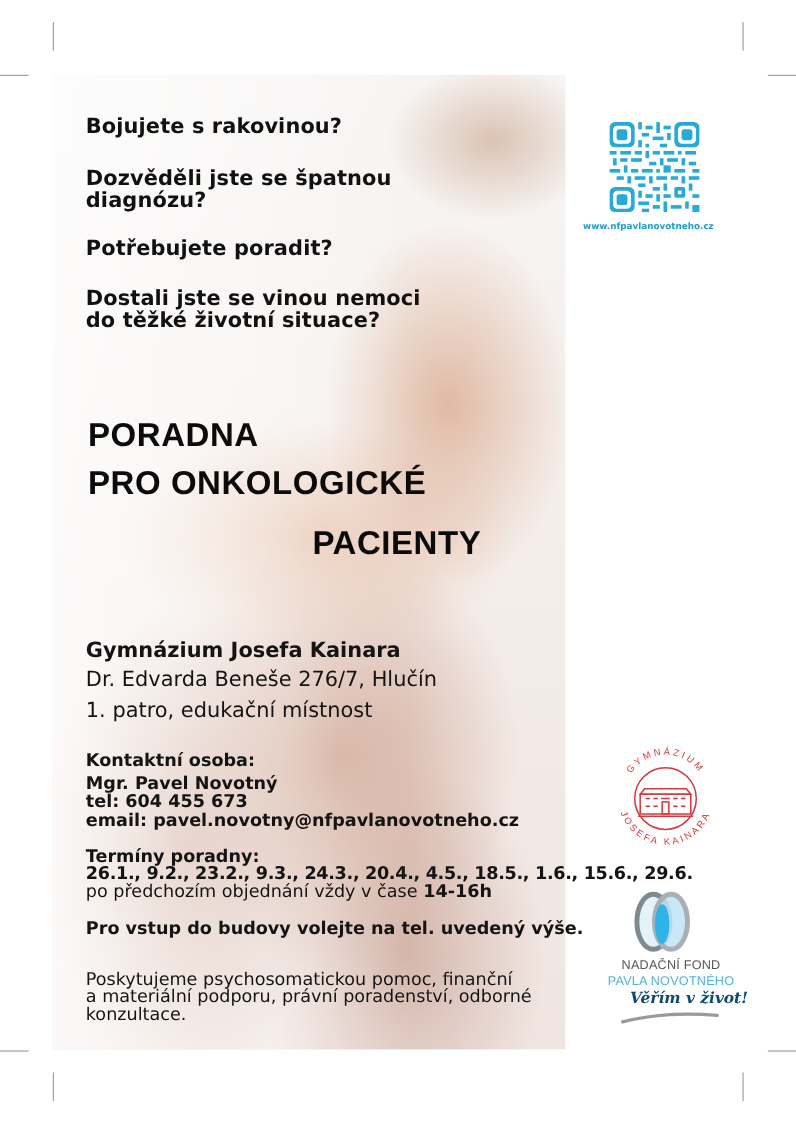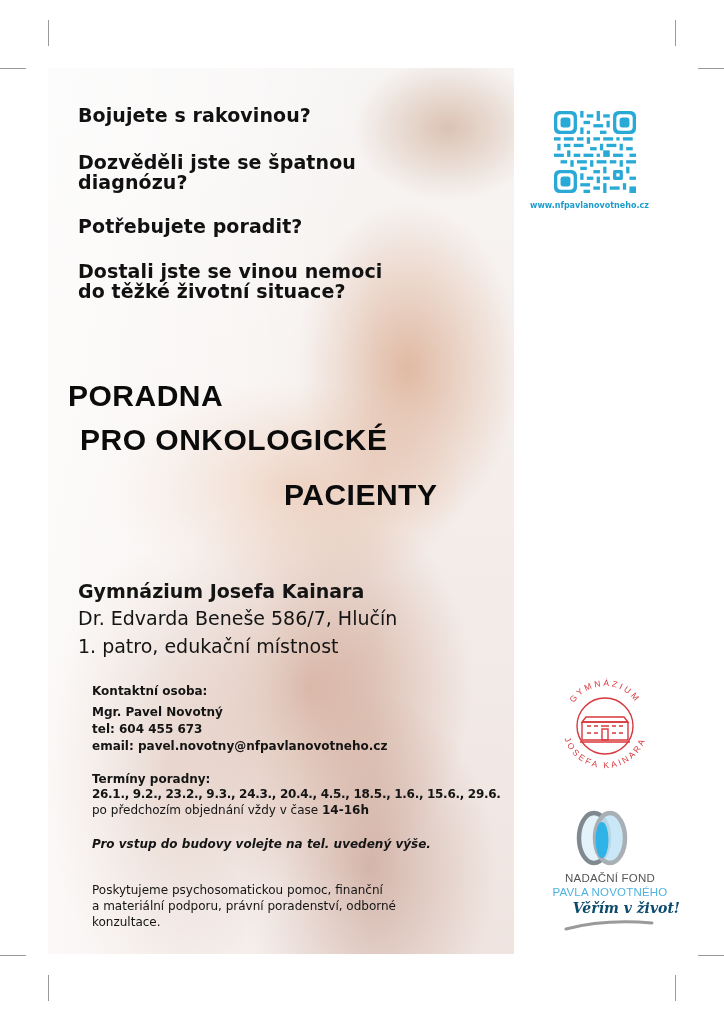--- a/index.html
+++ b/index.html
@@ -30,21 +30,21 @@
     background: linear-gradient(90deg, rgba(255,255,255,0.75) 0%, rgba(255,255,255,0.35) 45%, rgba(255,255,255,0) 70%);
   }
 
   .q { position:absolute; left:78px; font-weight:bold; font-size:19px; line-height:19px; color:#111; letter-spacing:0.1px; }
 
   .title { position:absolute; font-weight:900; font-size:30px; line-height:34px; color:#0b0b0b; letter-spacing:0.5px; font-family:"Liberation Sans", sans-serif; }
 
   .venue { position:absolute; left:78px; font-size:19px; line-height:26px; color:#141414; }
   .venue.b { font-weight:bold; }
 
-  .small { position:absolute; left:92px; font-size:12px; line-height:16px; color:#141414; }
+  .small { position:absolute; left:78px; font-size:16px; line-height:16px; color:#141414; }
   .small.b { font-weight:bold; }
 
   .qr { position:absolute; left:554px; top:111px; width:82px; height:82px; }
   .url { position:absolute; left:530px; top:201px; width:130px; font-size:8px; font-weight:bold; color:#1d9ccb; }
 
   .school-logo { position:absolute; left:552px; top:670px; width:106px; height:106px; }
 
   .fund-logo { position:absolute; left:540px; top:808px; width:140px; height:130px; }
   .fund-l1 { position:absolute; left:0; top:64px; width:140px; text-align:center; font-size:11.5px; color:#555; font-family:"Liberation Sans", sans-serif; letter-spacing:0.2px; }
   .fund-l2 { position:absolute; left:0; top:78px; width:140px; text-align:center; font-size:11.5px; color:#4fb3e0; font-family:"Liberation Sans", sans-serif; letter-spacing:0.2px; }
@@ -66,40 +66,40 @@
   <div class="veil"></div>
 </div>
 
 <div class="q" style="top:106px;">Bojujete s rakovinou?</div>
 <div class="q" style="top:153px;">Dozvěděli jste se špatnou</div>
 <div class="q" style="top:173px;">diagnózu?</div>
 <div class="q" style="top:217px;">Potřebujete poradit?</div>
 <div class="q" style="top:262px;">Dostali jste se vinou nemoci</div>
 <div class="q" style="top:282px;">do těžké životní situace?</div>
 
-<div class="title" style="left:68px; top:379px;">PORADNA</div>
+<div class="title" style="left:80px; top:379px;">PORADNA</div>
 <div class="title" style="left:80px; top:423px;">PRO ONKOLOGICKÉ</div>
 <div class="title" style="left:284px; top:478px;">PACIENTY</div>
 
 <div class="venue b" style="top:578px;">Gymnázium Josefa Kainara</div>
-<div class="venue" style="top:605px;">Dr. Edvarda Beneše 586/7, Hlučín</div>
+<div class="venue" style="top:605px;">Dr. Edvarda Beneše 276/7, Hlučín</div>
 <div class="venue" style="top:633px;">1. patro, edukační místnost</div>
 
 <div class="small b" style="top:683px;">Kontaktní osoba:</div>
 <div class="small b" style="top:704px;">Mgr. Pavel Novotný</div>
 <div class="small b" style="top:721px;">tel: 604 455 673</div>
 <div class="small b" style="top:738px;">email: pavel.novotny@nfpavlanovotneho.cz</div>
 
 <div class="small b" style="top:771px;">Termíny poradny:</div>
 <div class="small b" style="top:786px; letter-spacing:-0.3px;">26.1., 9.2., 23.2., 9.3., 24.3., 20.4., 4.5., 18.5., 1.6., 15.6., 29.6.</div>
 <div class="small" style="top:802px;">
   <span>po předchozím objednání vždy v čase </span><b>14-16h</b>
 </div>
 
-<div class="small b" style="top:836px;font-style:italic;">Pro vstup do budovy volejte na tel. uvedený výše.</div>
+<div class="small b" style="top:836px;">Pro vstup do budovy volejte na tel. uvedený výše.</div>
 
 <div class="small" style="top:882px;text-align:right;">Poskytujeme psychosomatickou pomoc, finanční</div>
 <div class="small" style="top:898px;">a materiální podporu, právní poradenství, odborné</div>
 <div class="small" style="top:914px;">konzultace.</div>
 
 <svg class="qr" viewBox="0 0 25 25">
   <g fill="#29a9d6">
     <rect x="0" y="0" width="7" height="7" rx="1.6"></rect>
       <rect x="1" y="1" width="5" height="5" rx="1.2" fill="#fff"></rect>
       <rect x="2" y="2" width="3" height="3" rx="0.8"></rect>

